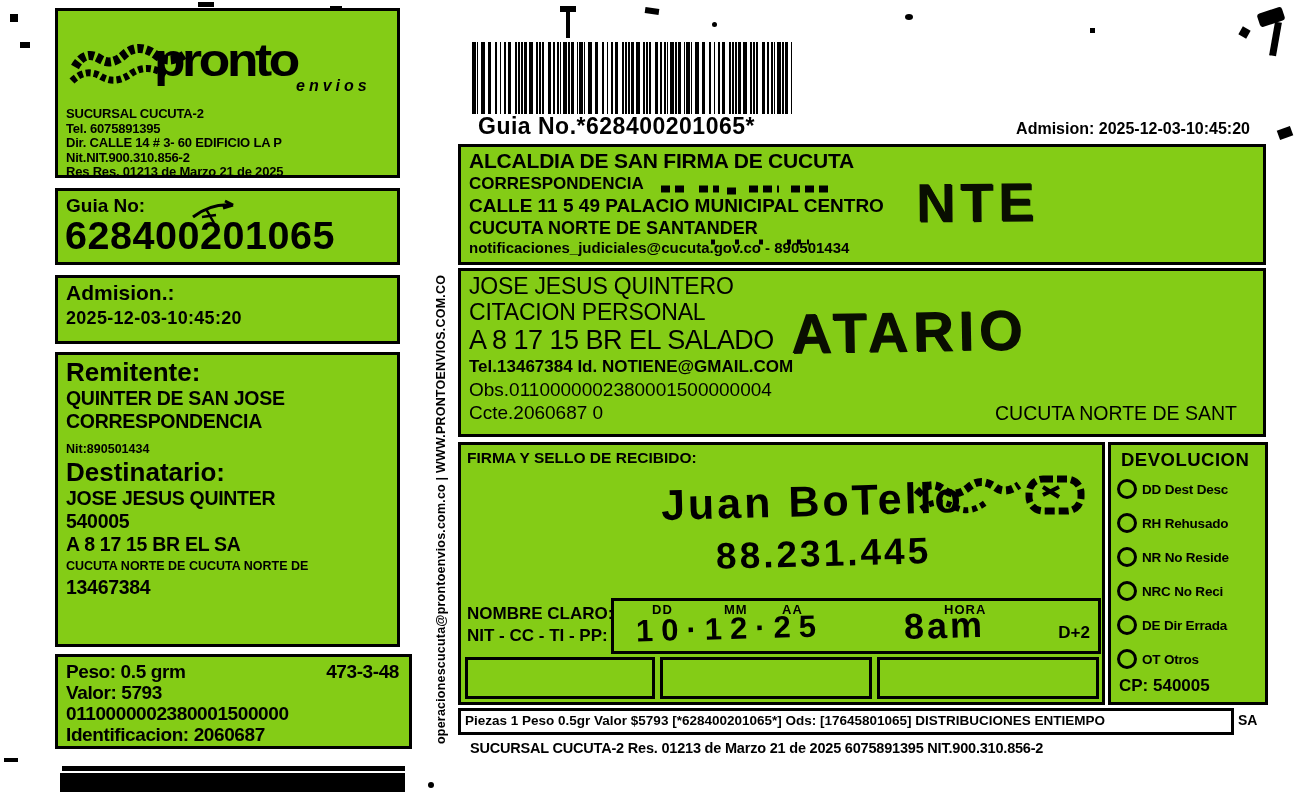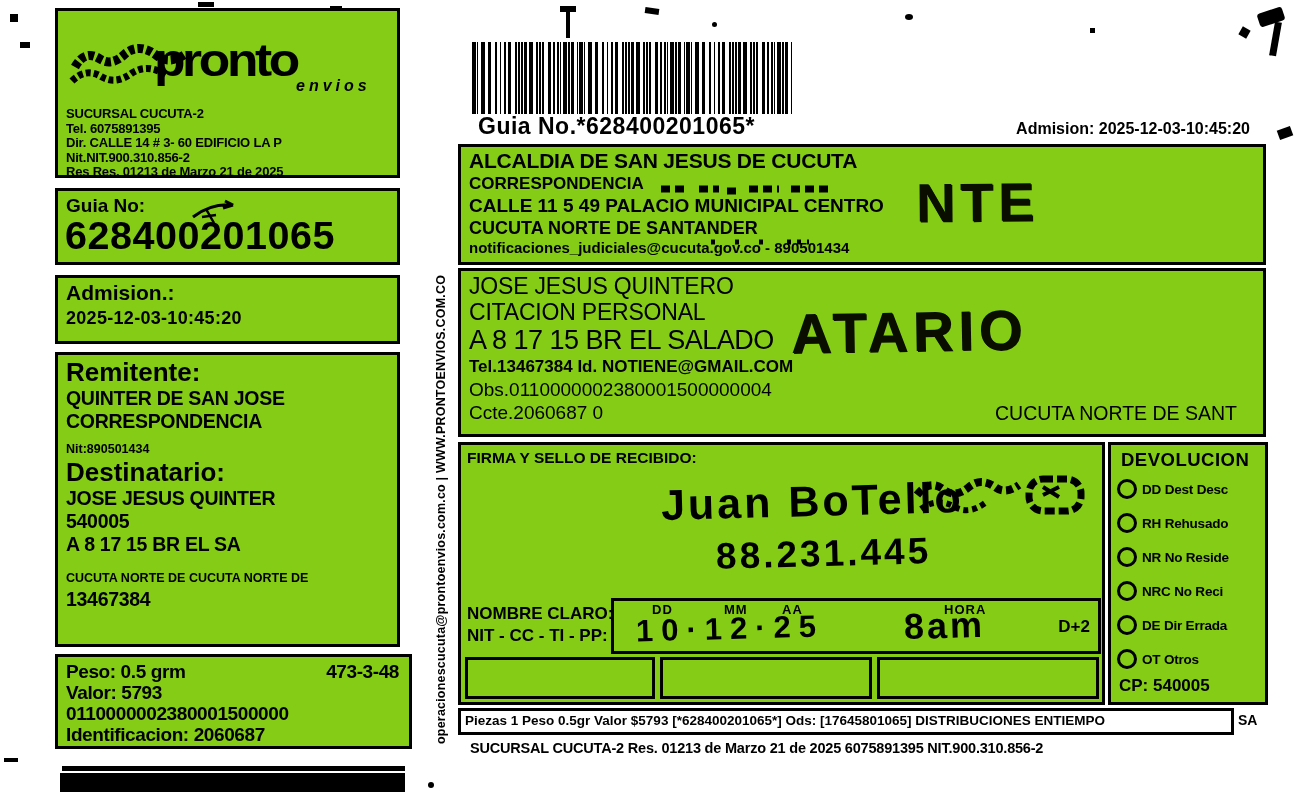--- a/index.html
+++ b/index.html
@@ -1,20 +1,20 @@
 <!DOCTYPE html>
 <html><head>
 <meta charset="utf-8">
 <style>
   html,body{margin:0;padding:0;background:#e8e8e8;}
   #page{position:relative;width:1299px;height:792px;background:#fff;overflow:hidden;
         font-family:"Liberation Sans",sans-serif;color:#000;}
   .box{position:absolute;border:3px solid #000;background:#84cc16;box-sizing:border-box;}
   .t{position:absolute;white-space:nowrap;}
-  .b{font-weight:bold;}
+  .b{font-weight:bold;margin-top:6px;}
   .noise{position:absolute;background:#000;}
   
   .office-lines{position:absolute;left:8px;top:96px;font-weight:bold;font-size:13px;line-height:14.5px;letter-spacing:-0.2px;}
   .logo-word{position:absolute;left:96px;top:22px;font-size:46px;font-weight:900;letter-spacing:-3px;transform:scaleX(1.12);transform-origin:left;}
   .logo-sub{position:absolute;left:238px;top:66px;font-size:16px;font-weight:bold;font-style:italic;letter-spacing:4px;}
   .guia-label{position:absolute;left:8px;top:4px;font-size:19px;font-weight:bold;}
   .guia-number{position:absolute;left:7px;top:24px;font-size:38px;font-weight:900;letter-spacing:0.5px;transform:scaleX(1.04);transform-origin:left;}
   .adm-label{position:absolute;left:8px;top:3px;font-size:21px;font-weight:bold;}
   .adm-value{position:absolute;left:8px;top:30px;font-size:18px;font-weight:bold;letter-spacing:0.3px;}
   .parties{padding:2px 8px;}
@@ -106,21 +106,21 @@
 
   <div class="box parties" style="left:55px;top:352px;width:345px;height:295px;">
     <div class="lbl-big">Remitente:</div>
     <div class="line-19">QUINTER DE SAN JOSE</div>
     <div class="line-19">CORRESPONDENCIA</div>
     <div class="line-sm" style="margin-top:8px;">Nit:890501434</div>
     <div class="lbl-big">Destinatario:</div>
     <div class="line-19">JOSE JESUS QUINTER</div>
     <div class="line-19">540005</div>
     <div class="line-19">A 8 17 15 BR EL SA</div>
-    <div class="line-sm" style="margin-top:14px;">CUCUTA NORTE DE  CUCUTA NORTE DE</div>
+    <div class="line-sm" style="margin-top:2px;">CUCUTA NORTE DE  CUCUTA NORTE DE</div>
     <div class="line-19" style="margin-top:2px;">13467384</div>
   </div>
 
   <div class="box peso-box" style="left:55px;top:654px;width:357px;height:95px;">
     <div class="peso-row">
       <span>Peso:   0.5 grm</span>
       <span class="right">473-3-48</span>
     </div>
     <div>Valor:   5793</div>
     <div>0110000002380001500000</div>
@@ -278,21 +278,21 @@
       <span class="bb" style="width:1px"></span>
       <span style="width:1px"></span>
     </div>
 
   <div class="guia-line">
     <span class="g">Guia No.*628400201065*</span>
     <span class="a">Admision: 2025-12-03-10:45:20</span>
   </div>
 
   <div class="box sbox" style="left:458px;top:144px;width:808px;height:121px;">
-    <div class="s1">ALCALDIA DE SAN JESUS DE CUCUTA</div>
+    <div class="s1">ALCALDIA DE SAN FIRMA DE CUCUTA</div>
     <div class="s2">CORRESPONDENCIA</div>
     <div class="s3">CALLE 11 5 49 PALACIO MUNICIPAL CENTRO</div>
     <div class="s4">CUCUTA NORTE DE SANTANDER</div>
     <div class="s5">notificaciones_judiciales@cucuta.gov.co - 890501434</div>
     <div class="stamp" style="left:455px;top:24px;font-size:54px;">NTE</div>
     <svg width="260" height="20" style="left:200px;top:32px;">
       <path d="M0 10 h28 m10 0 h20 m8 2 h14 m8 -2 h30 m12 0 h40" stroke="#000" stroke-width="7" fill="none" stroke-dasharray="9 5"></path>
     </svg>
     <svg width="120" height="14" style="left:250px;top:88px;">
       <path d="M0 7 h10 m14 0 h6 m18 0 h8 m20 0 h22" stroke="#000" stroke-width="5" fill="none" stroke-dasharray="4 6"></path>

